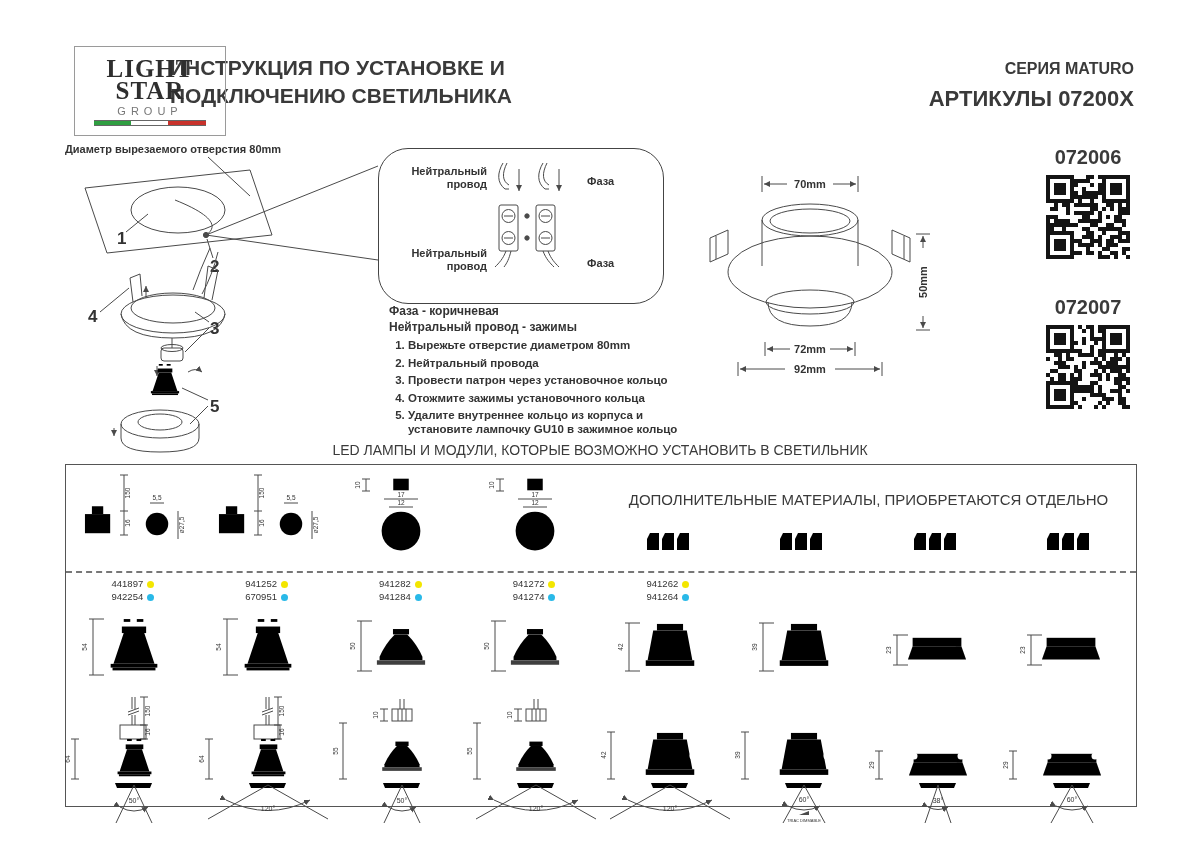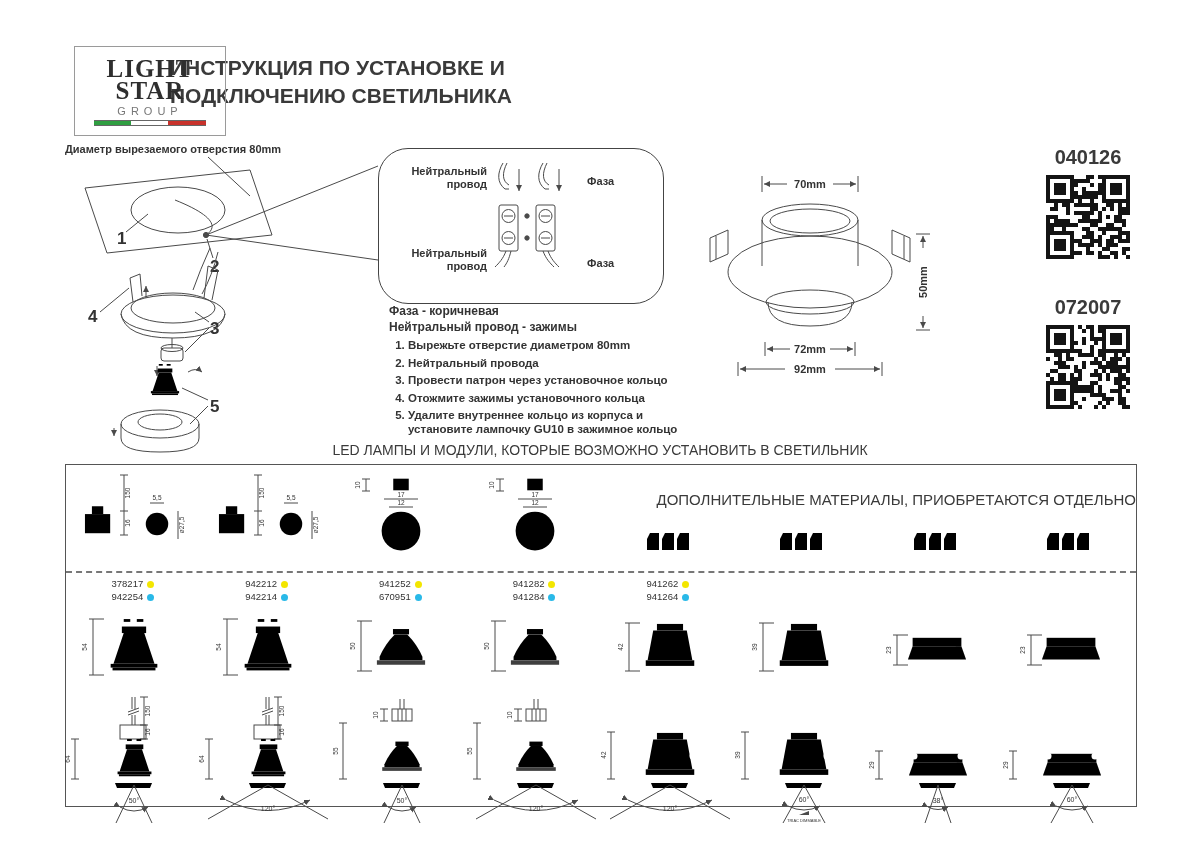--- a/index.html
+++ b/index.html
@@ -39,21 +39,21 @@
   
   .led-title{left:0;top:442px;width:1200px;text-align:center;font-size:14px;color:#3a3a3a}
   .ltable{left:65px;top:464px;width:1070px;height:341px;border:1px solid #555}
   .row{display:grid;grid-template-columns:repeat(8,1fr)}
   .row-icons{height:106px;border-bottom:2px dashed #777;position:relative}
   .row-art{height:32px;padding-top:4px}
   .row-lamp{height:86px}
   .row-inst{height:108px}
   .cell{display:flex;align-items:flex-start;justify-content:center}
   .cell.end{align-items:flex-end}
-  .addl{position:absolute;left:50%;top:26px;width:50%;text-align:right;font-size:15px;color:#3a3a3a}
+  .addl{position:absolute;left:50%;top:26px;width:50%;text-align:center;font-size:15px;color:#3a3a3a}
   .artl{text-align:center;font-size:9.5px;line-height:13px;color:#333}
   .dot{width:7px;height:7px;border-radius:50%;display:inline-block;margin-left:4px;vertical-align:-1px}
   .dy{background:#f3e600}.db{background:#29b9e8}
   .footer{left:0;top:814px;width:1200px;text-align:center;font-size:13px;font-weight:bold;color:#3a3a3a}
 </style>
 </head>
 <body>
 
 <div id="page">
 
@@ -170,20 +170,24 @@
 <div class="abs title">
   <div>ИНСТРУКЦИЯ ПО УСТАНОВКЕ И</div>
   <div>ПОДКЛЮЧЕНИЮ СВЕТИЛЬНИКА</div>
 </div>
 <div class="abs logo">
   <div class="w">LIGHT</div>
   <div class="w">STAR</div>
   <div class="g">GROUP</div>
   <div class="flag"></div>
 </div>
+<div class="abs hdr-right">
+  <div class="s">СЕРИЯ MATURO</div>
+  <div class="a">АРТИКУЛЫ 07200X</div>
+</div>
 
 <svg class="abs tech" style="left:60px;top:140px" width="330" height="305" viewBox="0 0 330 305">
   <text x="5" y="13" style="font-size:11px;font-weight:bold">Диаметр вырезаемого отверстия 80mm</text>
   <line x1="148" y1="17" x2="190" y2="56"></line>
   <polygon points="25,48 190,30 212,95 47,113" fill="url(#hatch)"></polygon>
   <ellipse cx="118" cy="70" rx="47" ry="23" style="fill:#fff"></ellipse>
   <path d="M115,60 C150,74 160,86 146,95"></path>
   <circle cx="146" cy="95" r="2.6" style="fill:#4a4a4a"></circle>
   <line x1="146" y1="95" x2="318" y2="26"></line>
   <line x1="146" y1="95" x2="318" y2="120"></line>
@@ -300,21 +304,21 @@
   <line x1="140" y1="199" x2="163" y2="199" marker-end="url(#ma)"></line>
   <text x="120" y="202.5" text-anchor="middle" style="font-size:11px;font-weight:bold">72mm</text>
   <line x1="48" y1="212" x2="48" y2="226"></line>
       <line x1="192" y1="212" x2="192" y2="226"></line>
   <line x1="95" y1="219" x2="50" y2="219" marker-end="url(#ma)"></line>
   <line x1="145" y1="219" x2="190" y2="219" marker-end="url(#ma)"></line>
   <text x="120" y="222.5" text-anchor="middle" style="font-size:11px;font-weight:bold">92mm</text>
 </svg>
 
 <div class="abs qrblk" style="left:1040px;top:146px">
-  <div class="c">040126</div>
+  <div class="c">072006</div>
   <div class="qr-grid">
         <i style="grid-area:1/1;background:#141414"></i>
         <i style="grid-area:1/2;background:#141414"></i>
         <i style="grid-area:1/3;background:#141414"></i>
         <i style="grid-area:1/4;background:#141414"></i>
         <i style="grid-area:1/5;background:#141414"></i>
         <i style="grid-area:1/6;background:#141414"></i>
         <i style="grid-area:1/7;background:#141414"></i>
         <i style="grid-area:1/8"></i>
         <i style="grid-area:1/9"></i>
@@ -1287,34 +1291,34 @@
     </div>
     <div class="cell end">
       <svg class="tech" width="46" height="28" style="margin-bottom:14px">
             <use href="#s-terminal" width="46" height="28"></use>
           </svg>
     </div>
   </div>
 
   <div class="row row-art">
     <div class="artl">
-      <div><span>378217</span><span class="dot dy"></span></div>
+      <div><span>441897</span><span class="dot dy"></span></div>
       <div><span>942254</span><span class="dot db"></span></div>
-    </div>
-    <div class="artl">
-      <div><span>942212</span><span class="dot dy"></span></div>
-      <div><span>942214</span><span class="dot db"></span></div>
     </div>
     <div class="artl">
       <div><span>941252</span><span class="dot dy"></span></div>
       <div><span>670951</span><span class="dot db"></span></div>
     </div>
     <div class="artl">
       <div><span>941282</span><span class="dot dy"></span></div>
       <div><span>941284</span><span class="dot db"></span></div>
+    </div>
+    <div class="artl">
+      <div><span>941272</span><span class="dot dy"></span></div>
+      <div><span>941274</span><span class="dot db"></span></div>
     </div>
     <div class="artl">
       <div><span>941262</span><span class="dot dy"></span></div>
       <div><span>941264</span><span class="dot db"></span></div>
     </div>
   </div>
 
   <div class="row row-lamp">
     <div class="cell">
       <svg class="tech" width="134" height="86" viewBox="0 0 134 86">

